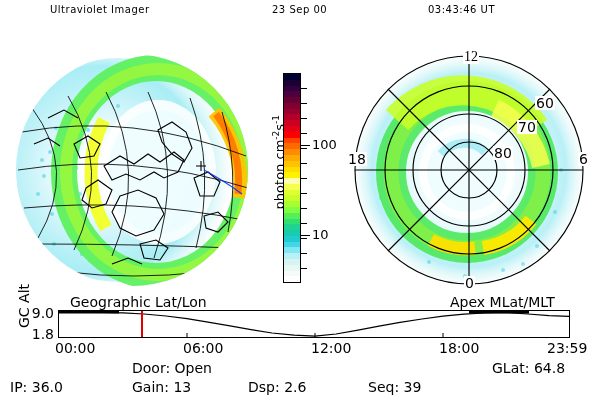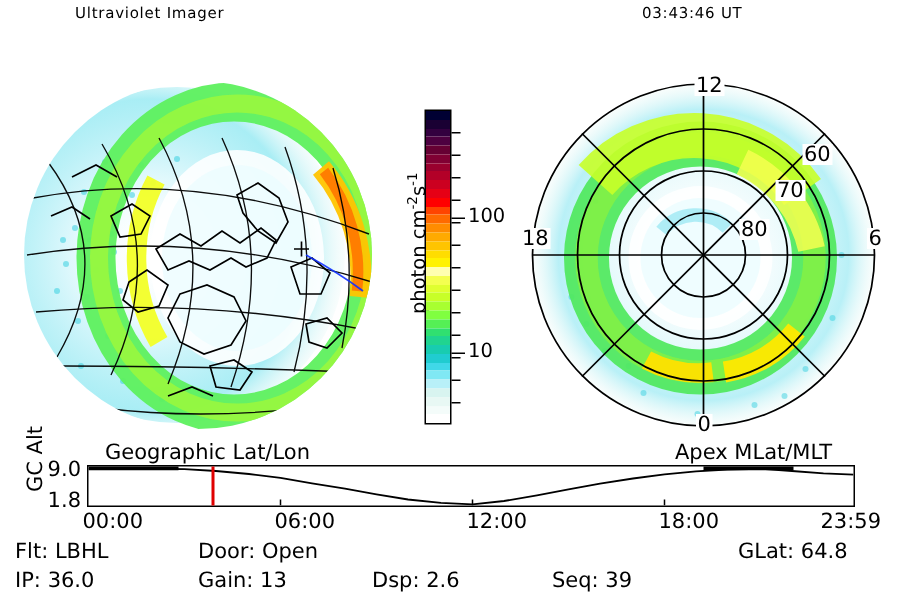--- a/index.html
+++ b/index.html
@@ -55,20 +55,21 @@
   #status{left:0;top:360px;width:600px;height:40px;font-size:14px;}
   .st{position:absolute;white-space:nowrap;}
   .r1{top:0;} .r2{top:19px;}
   .c1{left:10px;} .c2{left:132px;} .c3{left:248px;} .c4{left:368px;} .c5{left:492px;}
 </style>
 </head>
 <body>
 
 <div id="header" class="abs">
   <span id="hdr-title">Ultraviolet Imager</span>
+  <span id="hdr-date">23 Sep 00</span>
   <span id="hdr-time">03:43:46 UT</span>
 </div>
 
 <div id="geo-panel" class="abs">
   <svg class="geo-svg" width="250" height="245" viewBox="0 0 250 245">
     <defs>
       <clipPath id="geoclip">
           <circle cx="124" cy="122" r="116"></circle>
         </clipPath>
       <radialGradient id="diffuse" cx="42%" cy="50%" r="58%">
@@ -287,21 +288,21 @@
       <circle cx="124" cy="122" r="84"></circle>
       <circle cx="124" cy="122" r="56"></circle>
       <circle cx="124" cy="122" r="28"></circle>
       <line x1="10" y1="122" x2="238" y2="122"></line>
       <line x1="124" y1="8" x2="124" y2="236"></line>
       <line x1="43" y1="41" x2="205" y2="203"></line>
       <line x1="205" y1="41" x2="43" y2="203"></line>
     </g>
   </svg>
 
-  <div class="pol-lbl" style="left:118px;top:2px;">12</div>
+  <div class="pol-lbl" style="left:118px;top:2px;font-family:Liberation Serif, serif;">12</div>
   <div class="pol-lbl" style="left:2px;top:104px;">18</div>
   <div class="pol-lbl" style="left:233px;top:104px;">6</div>
   <div class="pol-lbl" style="left:119px;top:228px;">0</div>
   <div class="pol-lbl" style="left:190px;top:48px;">60</div>
   <div class="pol-lbl" style="left:172px;top:72px;">70</div>
   <div class="pol-lbl" style="left:148px;top:98px;">80</div>
 </div>
 
 <div id="strip" class="abs">
   <div id="strip-ylabel">GC Alt</div>
@@ -329,24 +330,20 @@
   <div class="marker" style="left:141px;"></div>
 
   <div class="strip-xtxt" style="left:36px;">00:00</div>
   <div class="strip-xtxt" style="left:164px;">06:00</div>
   <div class="strip-xtxt" style="left:292px;">12:00</div>
   <div class="strip-xtxt" style="left:420px;">18:00</div>
   <div class="strip-xtxt" style="left:528px;">23:59</div>
 </div>
 
 <div id="status" class="abs">
-  <div class="st r1 c1">
-    <span>Flt:</span>
-    <span>LBHL</span>
-  </div>
   <div class="st r1 c2">
     <span>Door:</span>
     <span>Open</span>
   </div>
   <div class="st r1 c5">
     <span>GLat:</span>
     <span>64.8</span>
   </div>
 
   <div class="st r2 c1">

